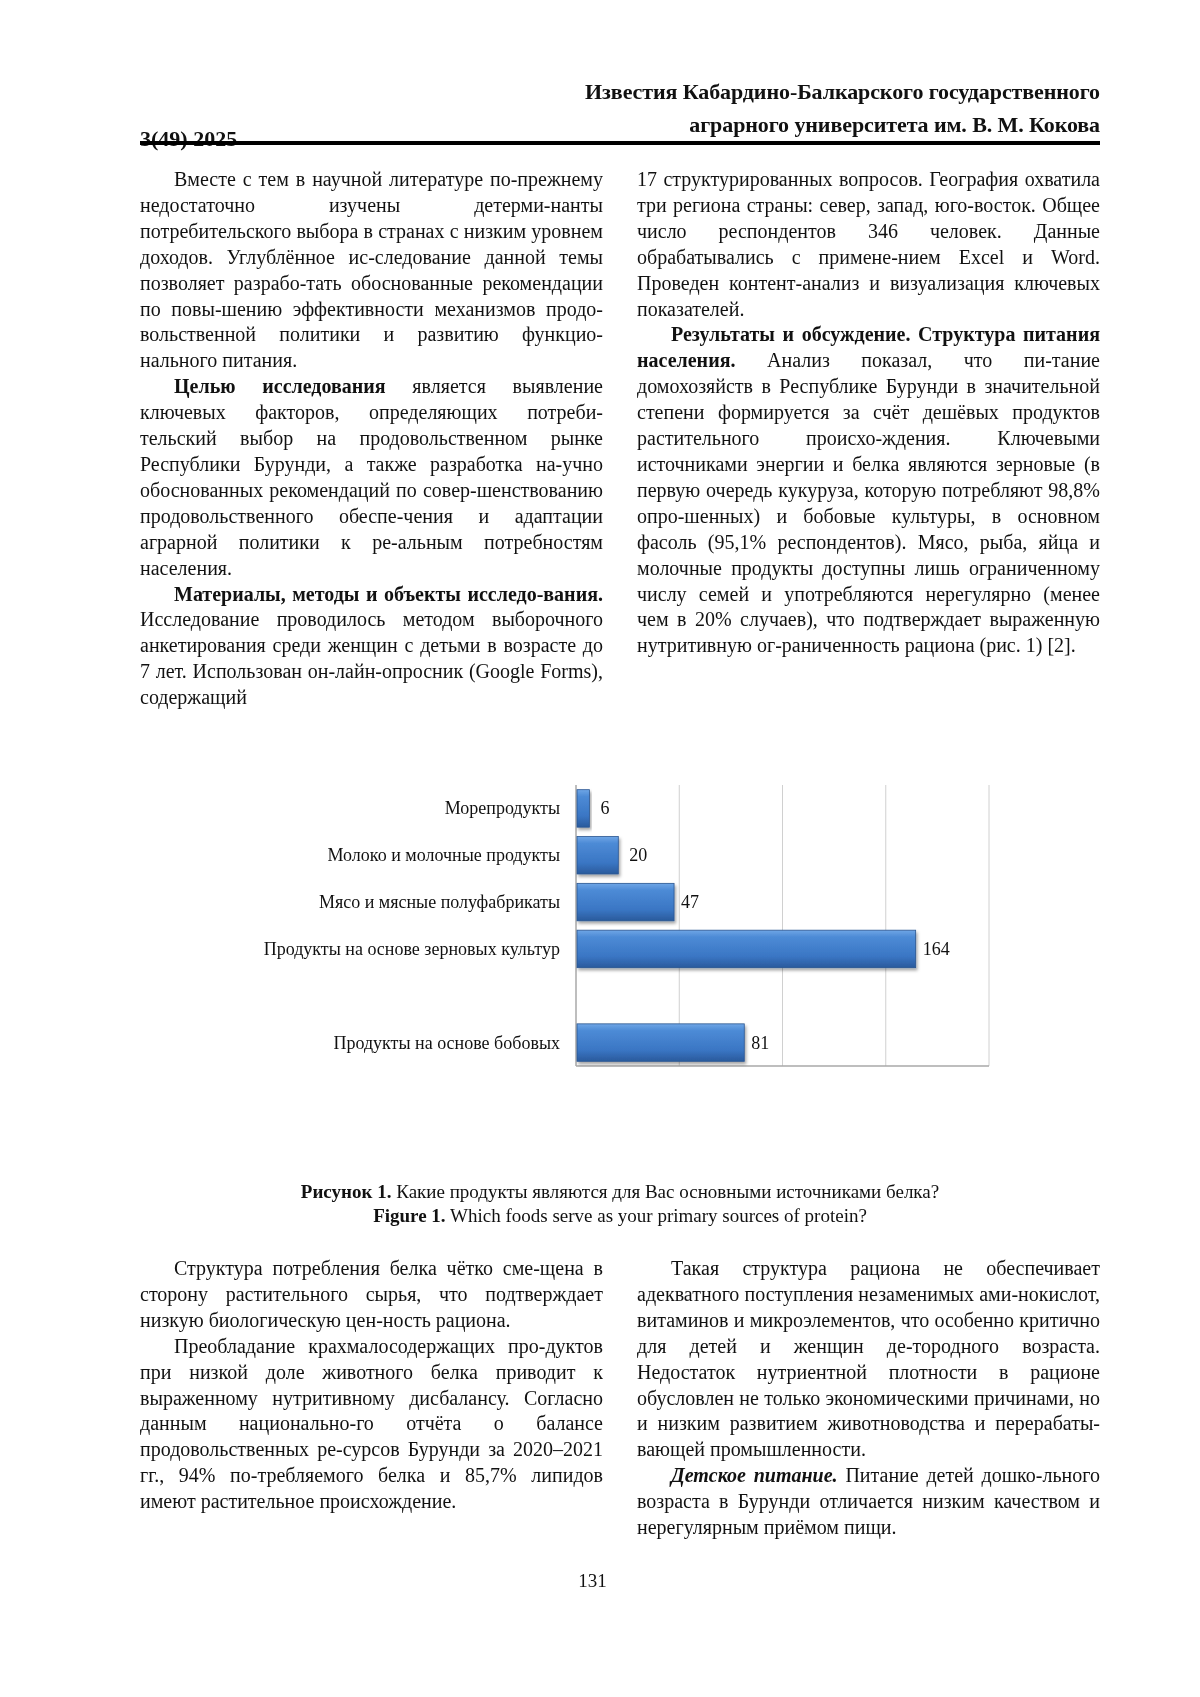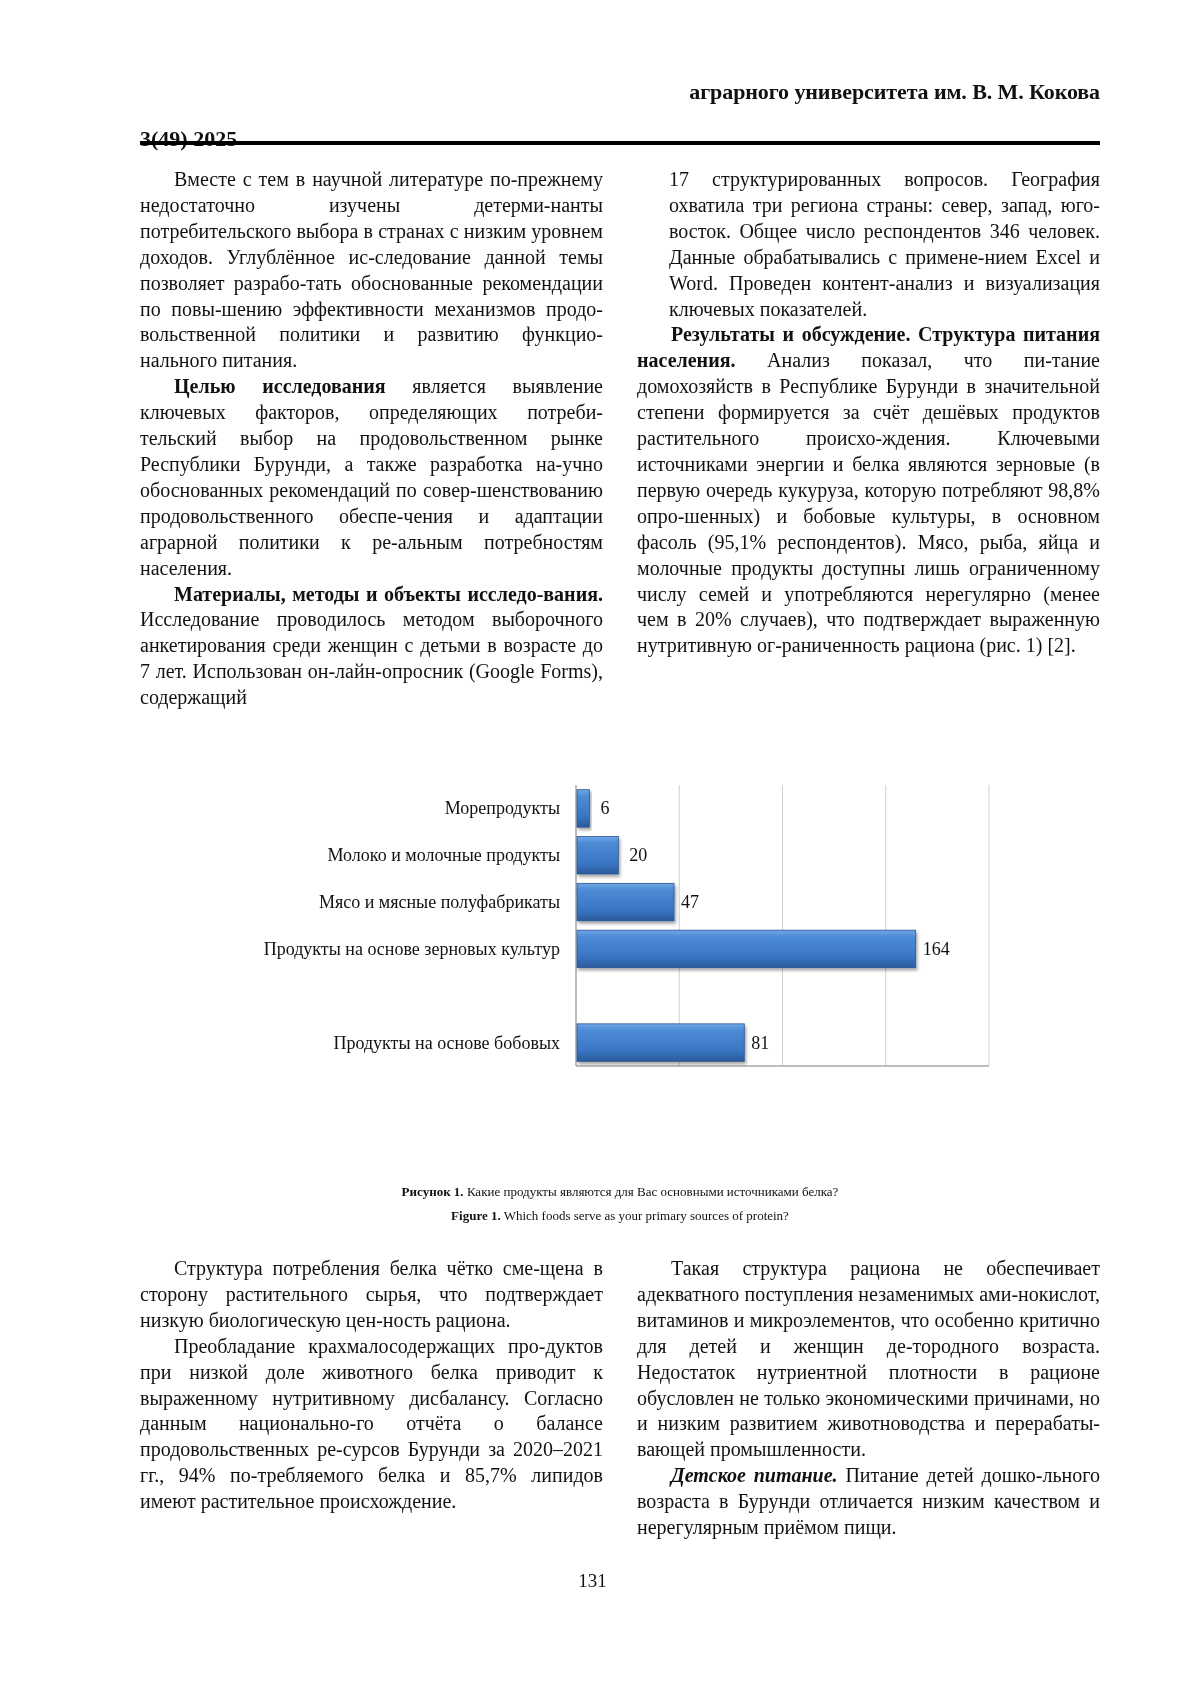--- a/index.html
+++ b/index.html
@@ -13,42 +13,43 @@
     font-weight: bold; font-size: 22px; line-height: 33px; letter-spacing: -0.1px;
   }
   .issue { position: absolute; left: 0; top: 38px; font-weight: bold; font-size: 22px; line-height: 33px; margin-top: 14px; }
   .rule { position: absolute; left: 140px; top: 141px; width: 960px; height: 4px; background: #000; }
 
   .col {
     position: absolute; width: 463px; font-size: 20px; line-height: 25.9px;
     text-align: justify; hyphens: manual;
   }
   .col p { margin: 0; text-indent: 34px; }
-  .col p.noindent { text-indent: 0; margin-left: 32px; }
+  .col p.noindent { text-indent: 0; }
   .col-left-top { left: 140px; top: 167px; }
   .col-right-top { left: 637px; top: 167px; }
   .col-left-bot { left: 140px; top: 1256px; }
   .col-right-bot { left: 637px; top: 1256px; }
   b { font-weight: bold; }
   .bi { font-weight: bold; font-style: italic; }
 
   #chart { position: absolute; left: 180px; top: 770px; }
   .chart-text { font-family: "Liberation Serif", "DejaVu Serif", serif; font-size: 18px; fill: #111; }
 
   .caption {
     position: absolute; left: 140px; top: 1180px; width: 960px; text-align: center;
-    font-size: 13px; line-height: 24px;
+    font-size: 19px; line-height: 24px;
   }
   .page-number { position: absolute; left: 0; width: 1185px; top: 1570px; text-align: center; font-size: 19px; }
 </style>
 </head>
 <body>
 
 <div class="header">
   <div class="journal-title">
+    <div>Известия Кабардино-Балкарского государственного</div>
     <div>аграрного университета им. В. М. Кокова</div>
   </div>
   <div class="issue">3(49) 2025</div>
 </div>
 <div class="rule"></div>
 
 <div class="col col-left-top">
   <p><span>Вместе с тем в научной литературе по-прежнему недостаточно изучены детерми-нанты потребительского выбора в странах с низким уровнем доходов. Углублённое ис-следование данной темы позволяет разрабо-тать обоснованные рекомендации по повы-шению эффективности механизмов продо-вольственной политики и развитию функцио-нального питания.</span></p>
   <p><b>Целью исследования</b><span> является выявление ключевых факторов, определяющих потреби-тельский выбор на продовольственном рынке Республики Бурунди, а также разработка на-учно обоснованных рекомендаций по совер-шенствованию продовольственного обеспе-чения и адаптации аграрной политики к ре-альным потребностям населения.</span></p>
   <p><b>Материалы, методы и объекты исследо-вания.</b><span> Исследование проводилось методом выборочного анкетирования среди женщин с детьми в возрасте до 7 лет. Использован он-лайн-опросник (Google Forms), содержащий</span></p>

